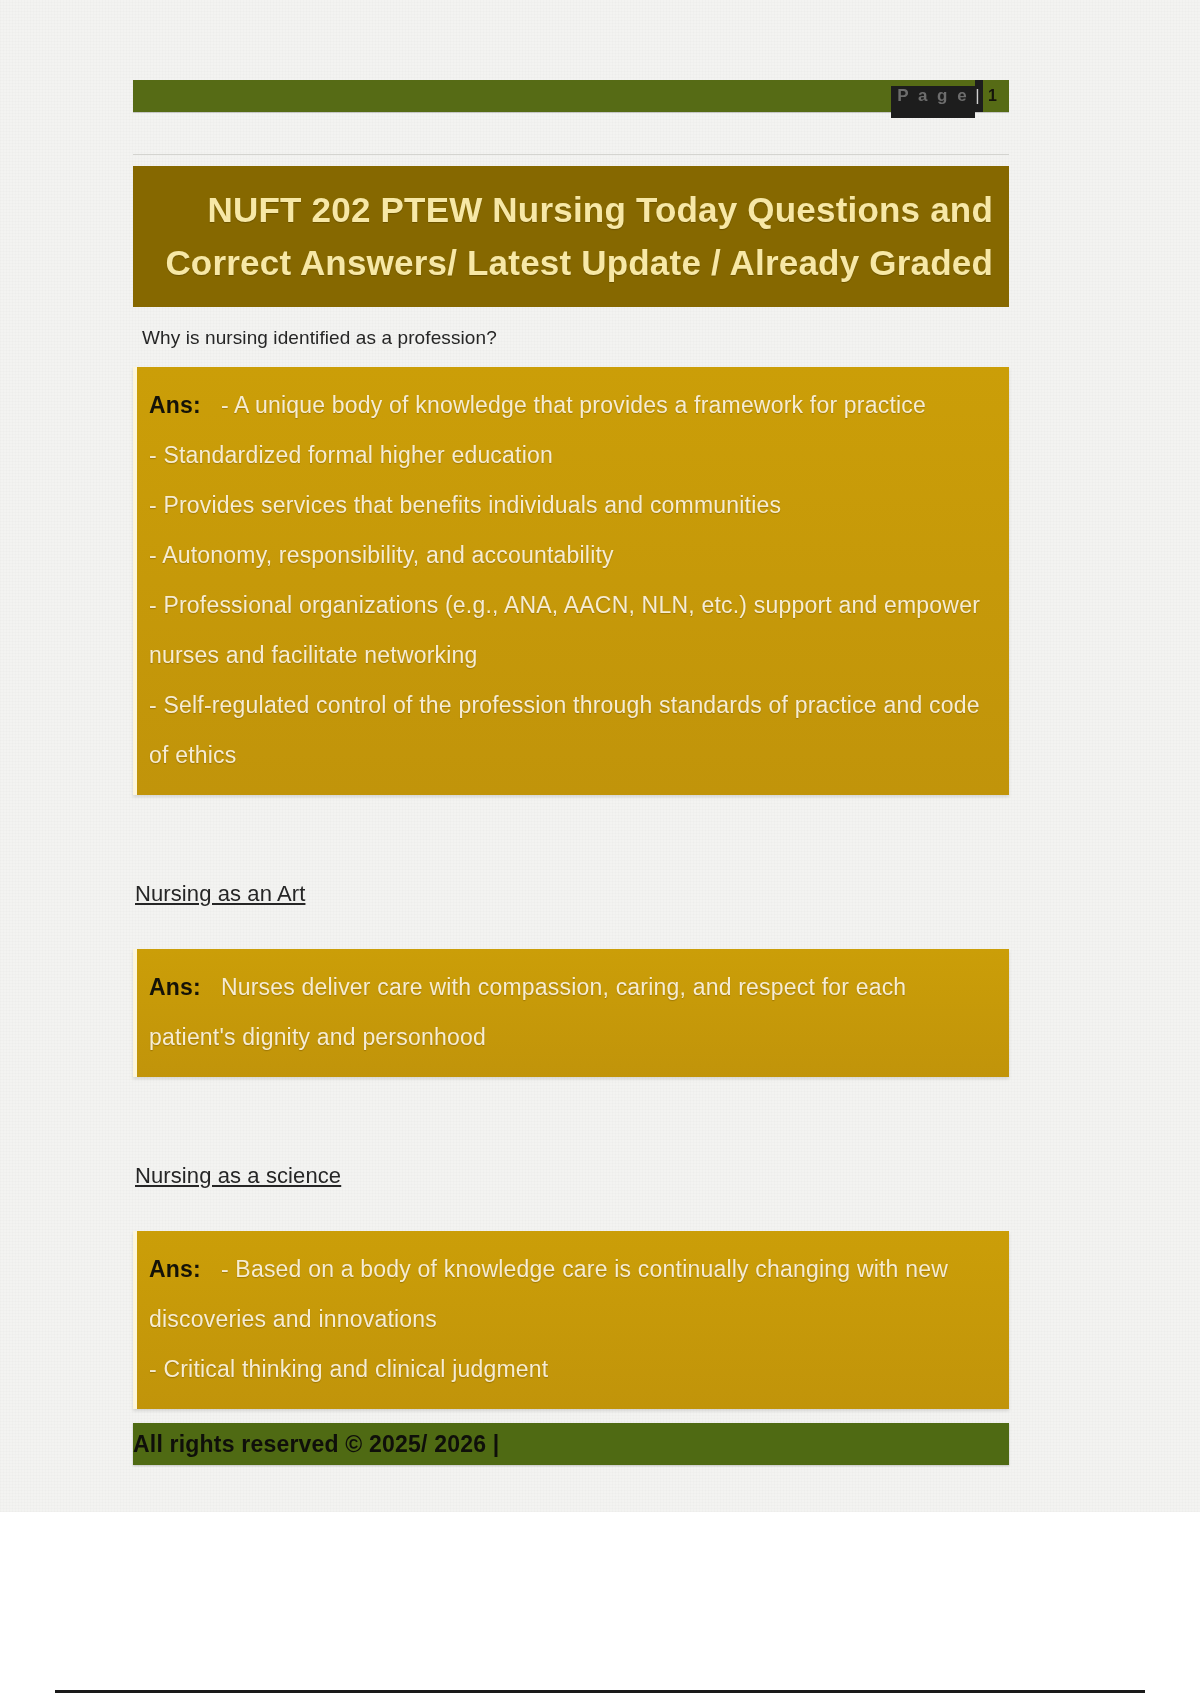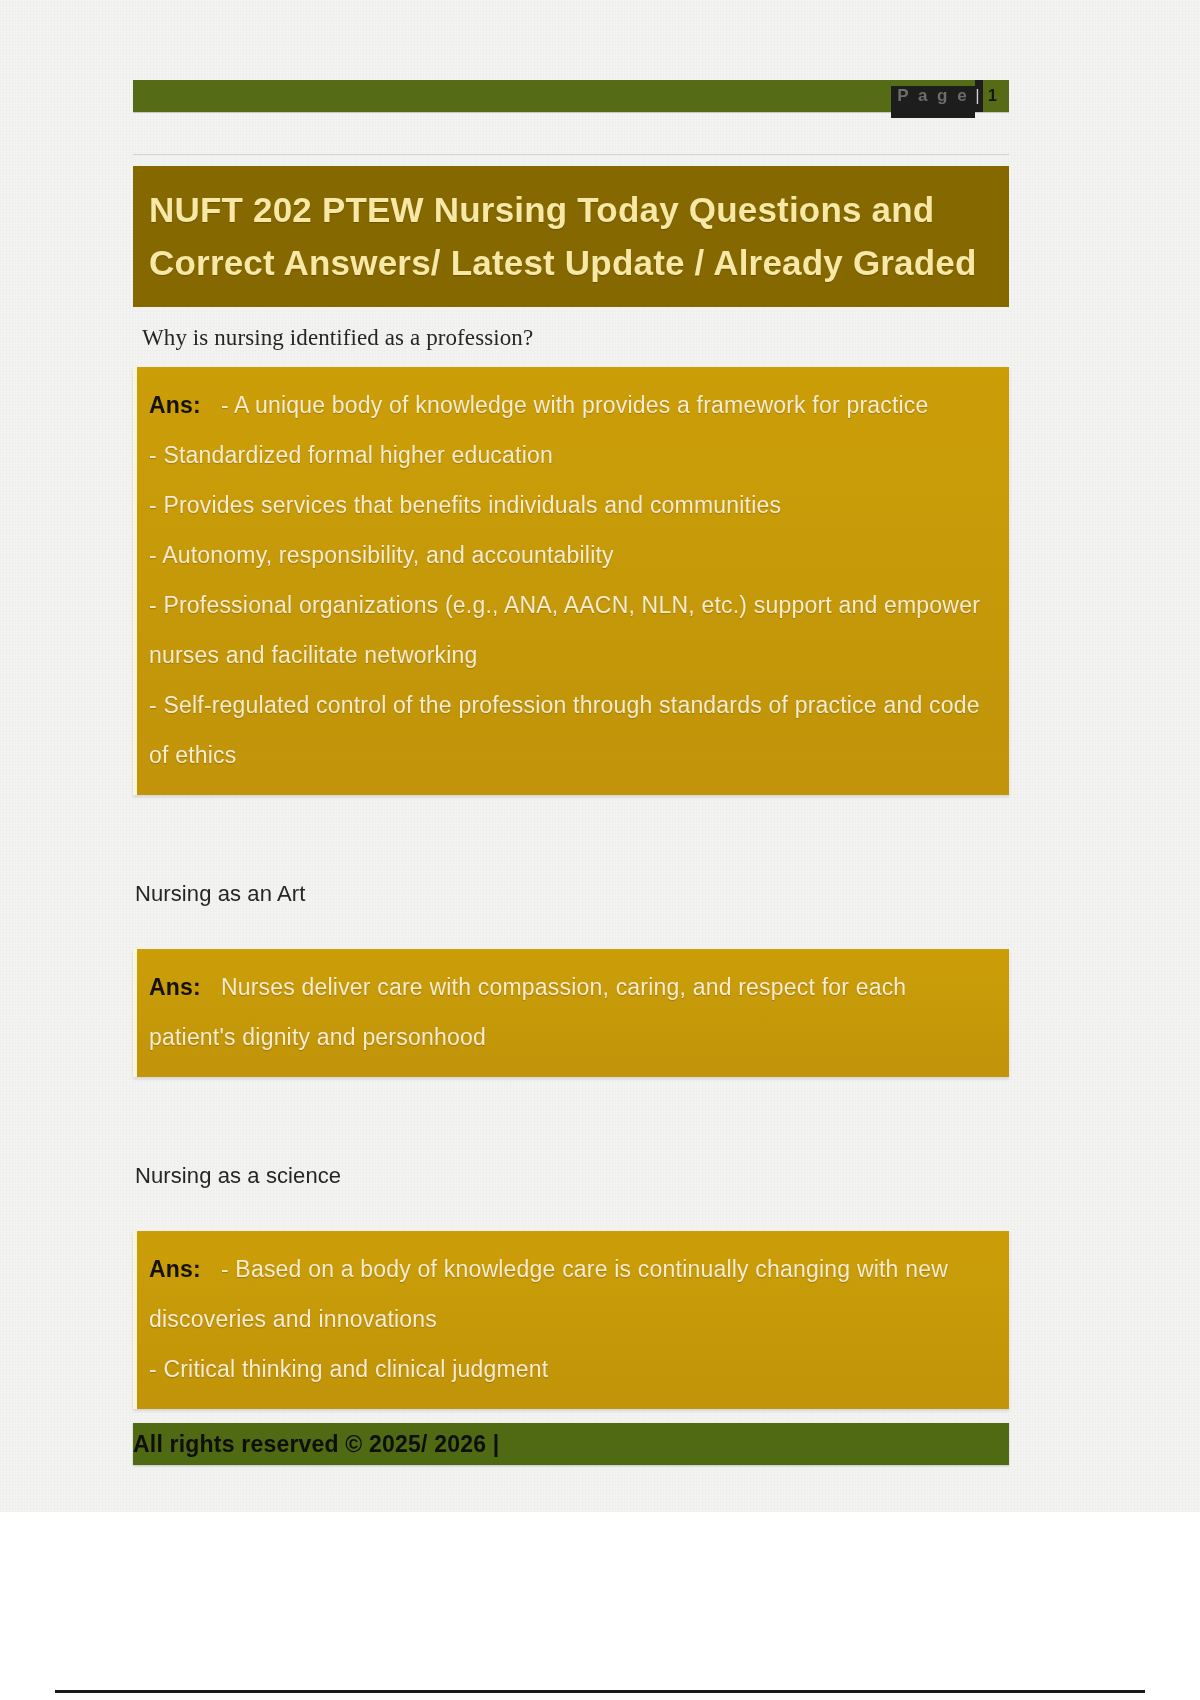--- a/index.html
+++ b/index.html
@@ -90,45 +90,45 @@
     margin-top: 42px;
     height: 1px;
     background: #d4d4d0;
   }
 
   
   .title-block {
     margin-top: 11px;
     background: #866800;
     color: #f7e8a6;
-    text-align: left;
+    text-align: right;
     font-size: 35px;
     font-weight: bold;
     line-height: 53px;
     padding: 17px 16px 18px 16px;
     box-sizing: border-box;
     letter-spacing: 0.2px;
     text-shadow: 0 1px 1px rgba(0,0,0,0.22);
   }
 
   
   .question-line {
-    font-size: 23px;
+    font-size: 19px;
     color: #262626;
     line-height: 30px;
     padding: 16px 0 0 9px;
     letter-spacing: 0.1px;
-    font-family: Liberation Serif, serif;
   }
   .section-label {
     font-size: 22px;
     color: #262626;
     line-height: 30px;
     padding-left: 2px;
     letter-spacing: 0.1px;
+    text-decoration: underline;
   }
 
   
   .answer-block {
     background: #c79a07;
     background-image: linear-gradient(180deg, #cb9e08 0%, #c1940a 100%);
     border-left: 4px solid #fdf6dc;
     box-shadow: 0 2px 3px rgba(0,0,0,0.12);
     padding: 13px 16px 15px 12px;
     box-sizing: border-box;
@@ -200,21 +200,21 @@
 
     <div class="header-rule"></div>
 
     <div class="title-block">NUFT 202 PTEW Nursing Today Questions and Correct Answers/ Latest Update / Already Graded</div>
 
     <div class="question-line">Why is nursing identified as a profession?</div>
 
     <div class="gap-xs"></div>
 
     <div class="answer-block">
-      <div class="answer-line"><span class="ans-tag">Ans:</span><span>- A unique body of knowledge with provides a framework for practice</span></div>
+      <div class="answer-line"><span class="ans-tag">Ans:</span><span>- A unique body of knowledge that provides a framework for practice</span></div>
       <div class="answer-line">- Standardized formal higher education</div>
       <div class="answer-line">- Provides services that benefits individuals and communities</div>
       <div class="answer-line">- Autonomy, responsibility, and accountability</div>
       <div class="answer-line">- Professional organizations (e.g., ANA, AACN, NLN, etc.) support and empower nurses and facilitate networking</div>
       <div class="answer-line">- Self-regulated control of the profession through standards of practice and code of ethics</div>
     </div>
 
     <div class="gap-lg"></div>
 
     <div class="section-label">Nursing as an Art</div>

